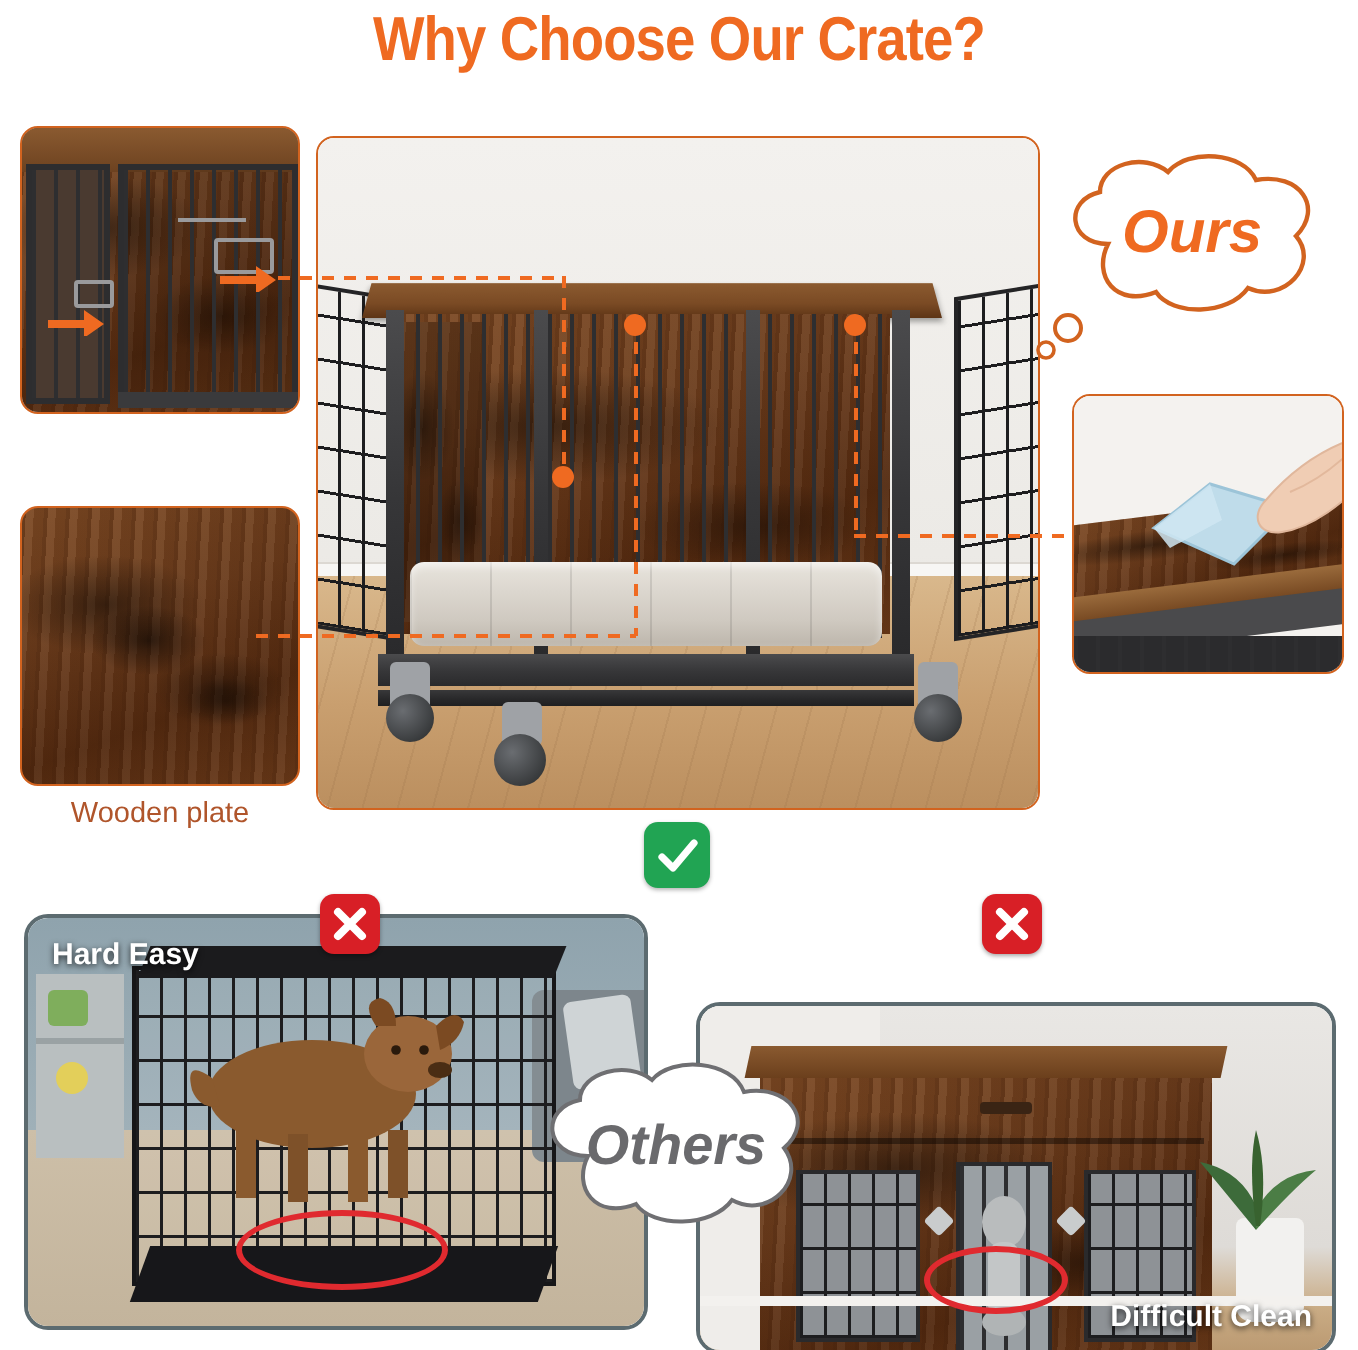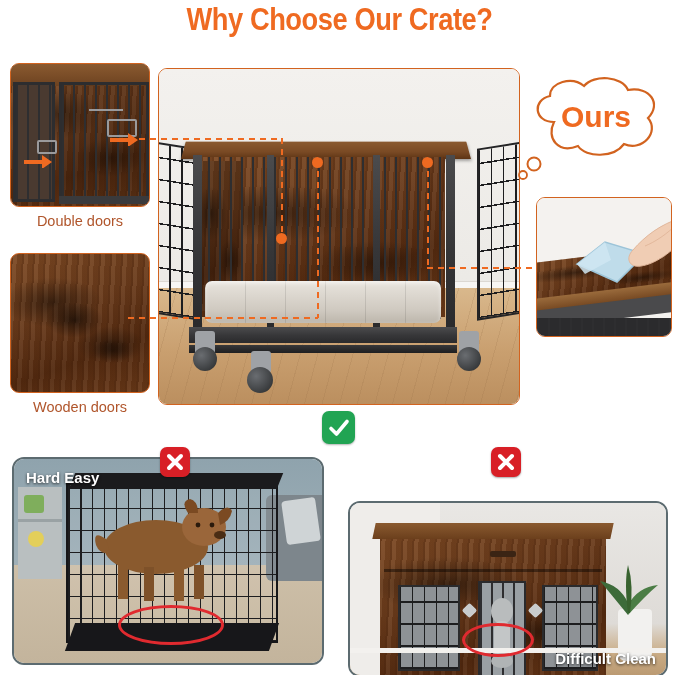--- a/index.html
+++ b/index.html
@@ -61,21 +61,21 @@
   .dashline.v{background-image:repeating-linear-gradient(180deg,#ef6a21 0 6px,rgba(0,0,0,0) 6px 11px);width:1.6px;height:auto;}
   .dot{position:absolute;width:11px;height:11px;border-radius:50%;background:#ef6a21;}
 
   
   .badge{position:absolute;border-radius:7px;display:flex;align-items:center;justify-content:center;}
   .badge.check{background:#21a453;box-shadow:0 1px 2px rgba(0,0,0,.3);}
   .badge.cross{background:#d81f26;box-shadow:0 1px 2px rgba(0,0,0,.35);}
 
   
   .bubble{position:absolute;display:flex;align-items:center;justify-content:center;}
-  .bubble span{position:relative;z-index:3;font-weight:bold;white-space:nowrap;}
+  .bubble span{position:relative;z-index:3;font-weight:bold;white-space:nowrap;font-style:italic;}
   .bubble svg{position:absolute;left:0;top:0;}
 
   
   .photolabel{
     position:absolute;color:#ffffff;font-weight:bold;font-size:15px;
     text-shadow:0 1px 3px rgba(0,0,0,.75);white-space:nowrap;
   }
   .redellipse{position:absolute;border:3px solid #e02a2f;border-radius:50%;}
 </style>
 </head>
@@ -104,29 +104,28 @@
       <div style="position:absolute;left:48px;bottom:2px;width:90px;height:8px;background:#3a3a3c;"></div>
 
       <svg width="30" height="16" style="position:absolute;left:12px;top:88px;">
         <path d="M1 8 h18 v-5 l10 7 -10 7 v-5 h-18 z" fill="#ef6a21"></path>
       </svg>
       <svg width="30" height="16" style="position:absolute;left:98px;top:66px;">
         <path d="M1 8 h18 v-5 l10 7 -10 7 v-5 h-18 z" fill="#ef6a21"></path>
       </svg>
     </div>
   </div>
-  <div class="caption" style="left:10px;top:213px;width:140px;">Double doors</div>
 
   <div class="panel orange wood" style="left:10px;top:253px;width:140px;height:140px;">
     <div style="position:absolute;inset:0;
       background:
         radial-gradient(ellipse 30% 18% at 46% 48%,rgba(0,0,0,.55),rgba(0,0,0,0) 70%),
         radial-gradient(ellipse 22% 12% at 74% 70%,rgba(0,0,0,.35),rgba(0,0,0,0) 70%);"></div>
   </div>
-  <div class="caption" style="left:10px;top:399px;width:140px;">Wooden doors</div>
+  <div class="caption" style="left:10px;top:399px;width:140px;">Wooden plate</div>
 
   <div class="panel orange" style="left:158px;top:68px;width:362px;height:337px;">
     <div style="position:absolute;inset:0;">
       <div class="wall"></div>
       <div class="baseboard" style="bottom:116px;"></div>
       <div class="floorwood" style="height:116px;"></div>
 
       <div class="bars-wire" style="position:absolute;left:-4px;top:76px;width:42px;height:172px;
             border:2px solid #242426;box-sizing:border-box;transform:skewY(9deg);"></div>
 
@@ -315,14 +314,22 @@
 
       <div class="photolabel" style="right:10px;bottom:8px;">Difficult Clean</div>
     </div>
   </div>
   <div class="badge cross" style="left:491px;top:447px;width:30px;height:30px;">
     <svg width="20" height="20" viewBox="0 0 20 20">
       <path d="M4 4 L16 16 M16 4 L4 16" stroke="#ffffff" stroke-width="4" stroke-linecap="round"></path>
     </svg>
   </div>
 
+  <div class="bubble" style="left:262px;top:528px;width:152px;height:92px;">
+    <svg width="152" height="92" viewBox="0 0 152 92">
+      <path d="M32 50 C10 50 8 26 28 22 C28 8 52 2 64 12 C74 0 104 2 110 18
+               C132 14 146 32 130 46 C142 62 122 82 104 72
+               C94 86 64 86 56 74 C36 82 24 66 32 50 Z" fill="#ffffff" stroke="#6f6f72" stroke-width="2"></path>
+    </svg>
+    <span style="color:#6a6a6d;font-size:28px;margin-top:-2px;">Others</span>
+  </div>
 
 </div>
 
 </body></html>

